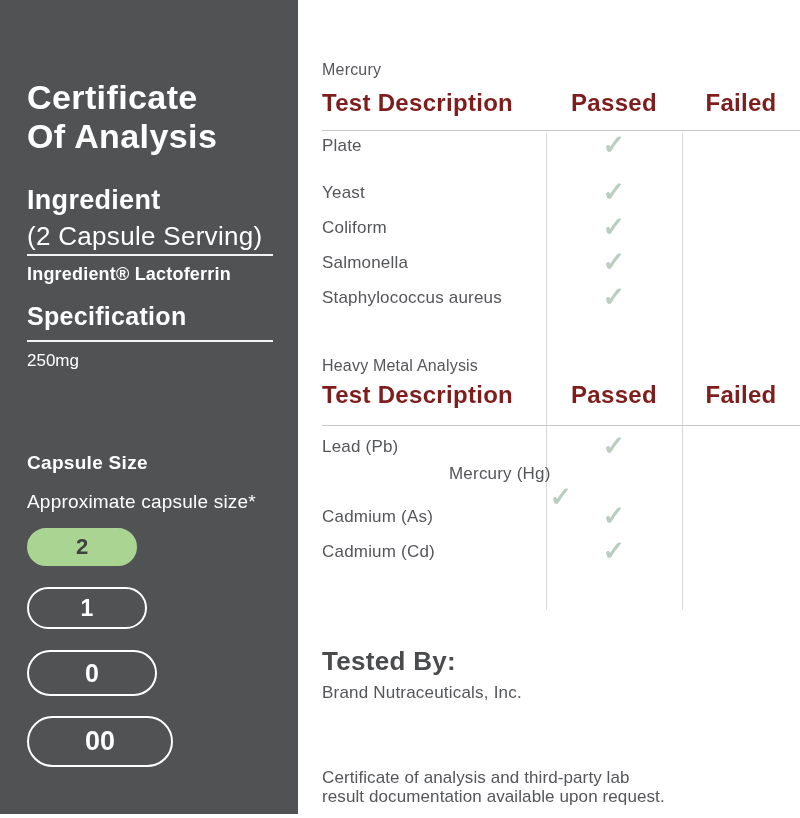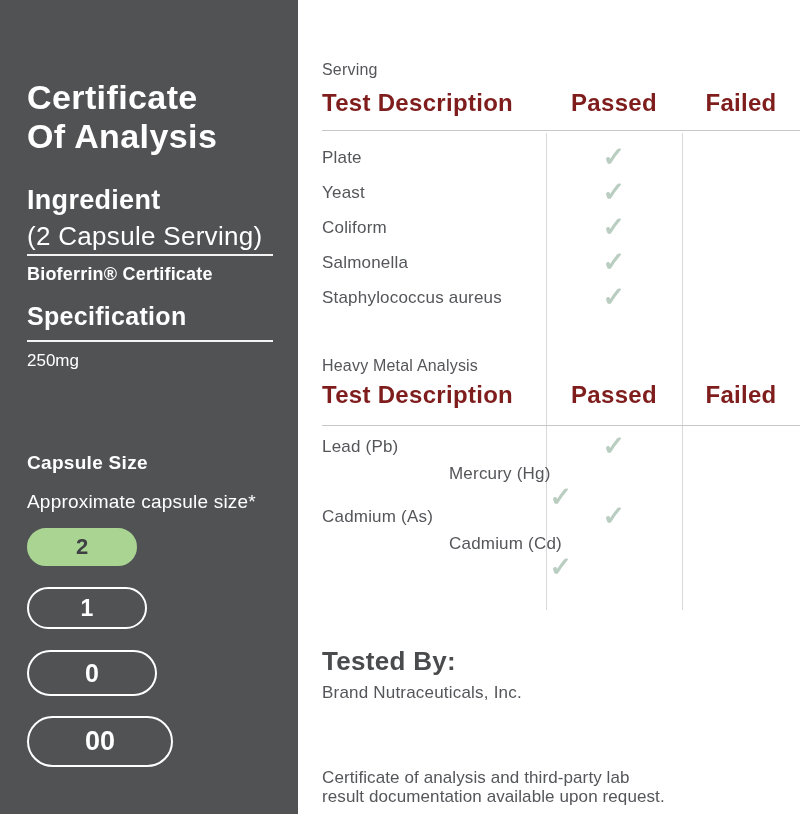--- a/index.html
+++ b/index.html
@@ -62,21 +62,21 @@
 
 <div class="sidebar">
   <div class="abs title">
     <div>Certificate</div>
     <div>Of Analysis</div>
   </div>
 
   <div class="abs ing-heading">Ingredient</div>
   <div class="abs ing-serving">(2 Capsule Serving)</div>
   <div class="side-rule rule-a"></div>
-  <div class="abs ing-value">Bioferrin® Certificate</div>
+  <div class="abs ing-value">Ingredient® Lactoferrin</div>
 
   <div class="abs spec-heading">Specification</div>
   <div class="side-rule rule-b"></div>
   <div class="abs spec-value">250mg</div>
 
   <div class="abs cap-heading">Capsule Size</div>
   <div class="abs cap-sub">Approximate capsule size*</div>
 
   <div class="pill selected" style="top:528px;width:110px;height:38px;font-size:22px;">
     <span>2</span>
@@ -90,29 +90,29 @@
   <div class="pill" style="top:716px;width:146px;height:51px;font-size:27px;">
     <span>00</span>
   </div>
 </div>
 
 <div class="content">
 
   <div class="vline vline-1"></div>
   <div class="vline vline-2"></div>
 
-  <div class="tbl-label" style="top:61px;">Serving</div>
+  <div class="tbl-label" style="top:61px;">Mercury</div>
   <div class="thead" style="top:89px;">
     <span class="col-desc">Test Description</span>
     <span class="col-pass">Passed</span>
     <span class="col-fail">Failed</span>
   </div>
   <div class="hrule" id="rule1"></div>
 
-  <div class="trow" style="top:140px;">
+  <div class="trow" style="top:128px;">
     <span class="col-desc">Plate</span>
     <span class="col-pass check">✓</span>
     <span class="col-fail"></span>
   </div>
   <div class="trow" style="top:175px;">
     <span class="col-desc">Yeast</span>
     <span class="col-pass check">✓</span>
     <span class="col-fail"></span>
   </div>
   <div class="trow" style="top:210px;">
@@ -147,21 +147,21 @@
   <div class="trow" style="top:464px;flex-direction:column;">
     <span class="col-desc">Mercury (Hg)</span>
     <span class="col-pass check">✓</span>
     <span class="col-fail"></span>
   </div>
   <div class="trow" style="top:499px;">
     <span class="col-desc">Cadmium (As)</span>
     <span class="col-pass check">✓</span>
     <span class="col-fail"></span>
   </div>
-  <div class="trow" style="top:534px;flex-direction:column;">
+  <div class="trow" style="top:534px;">
     <span class="col-desc">Cadmium (Cd)</span>
     <span class="col-pass check">✓</span>
     <span class="col-fail"></span>
   </div>
 
   <div class="tested-heading">Tested By:</div>
   <div class="tested-company">Brand Nutraceuticals, Inc.</div>
 
   <div class="footnote">
     <div>Certificate of analysis and third-party lab</div>

